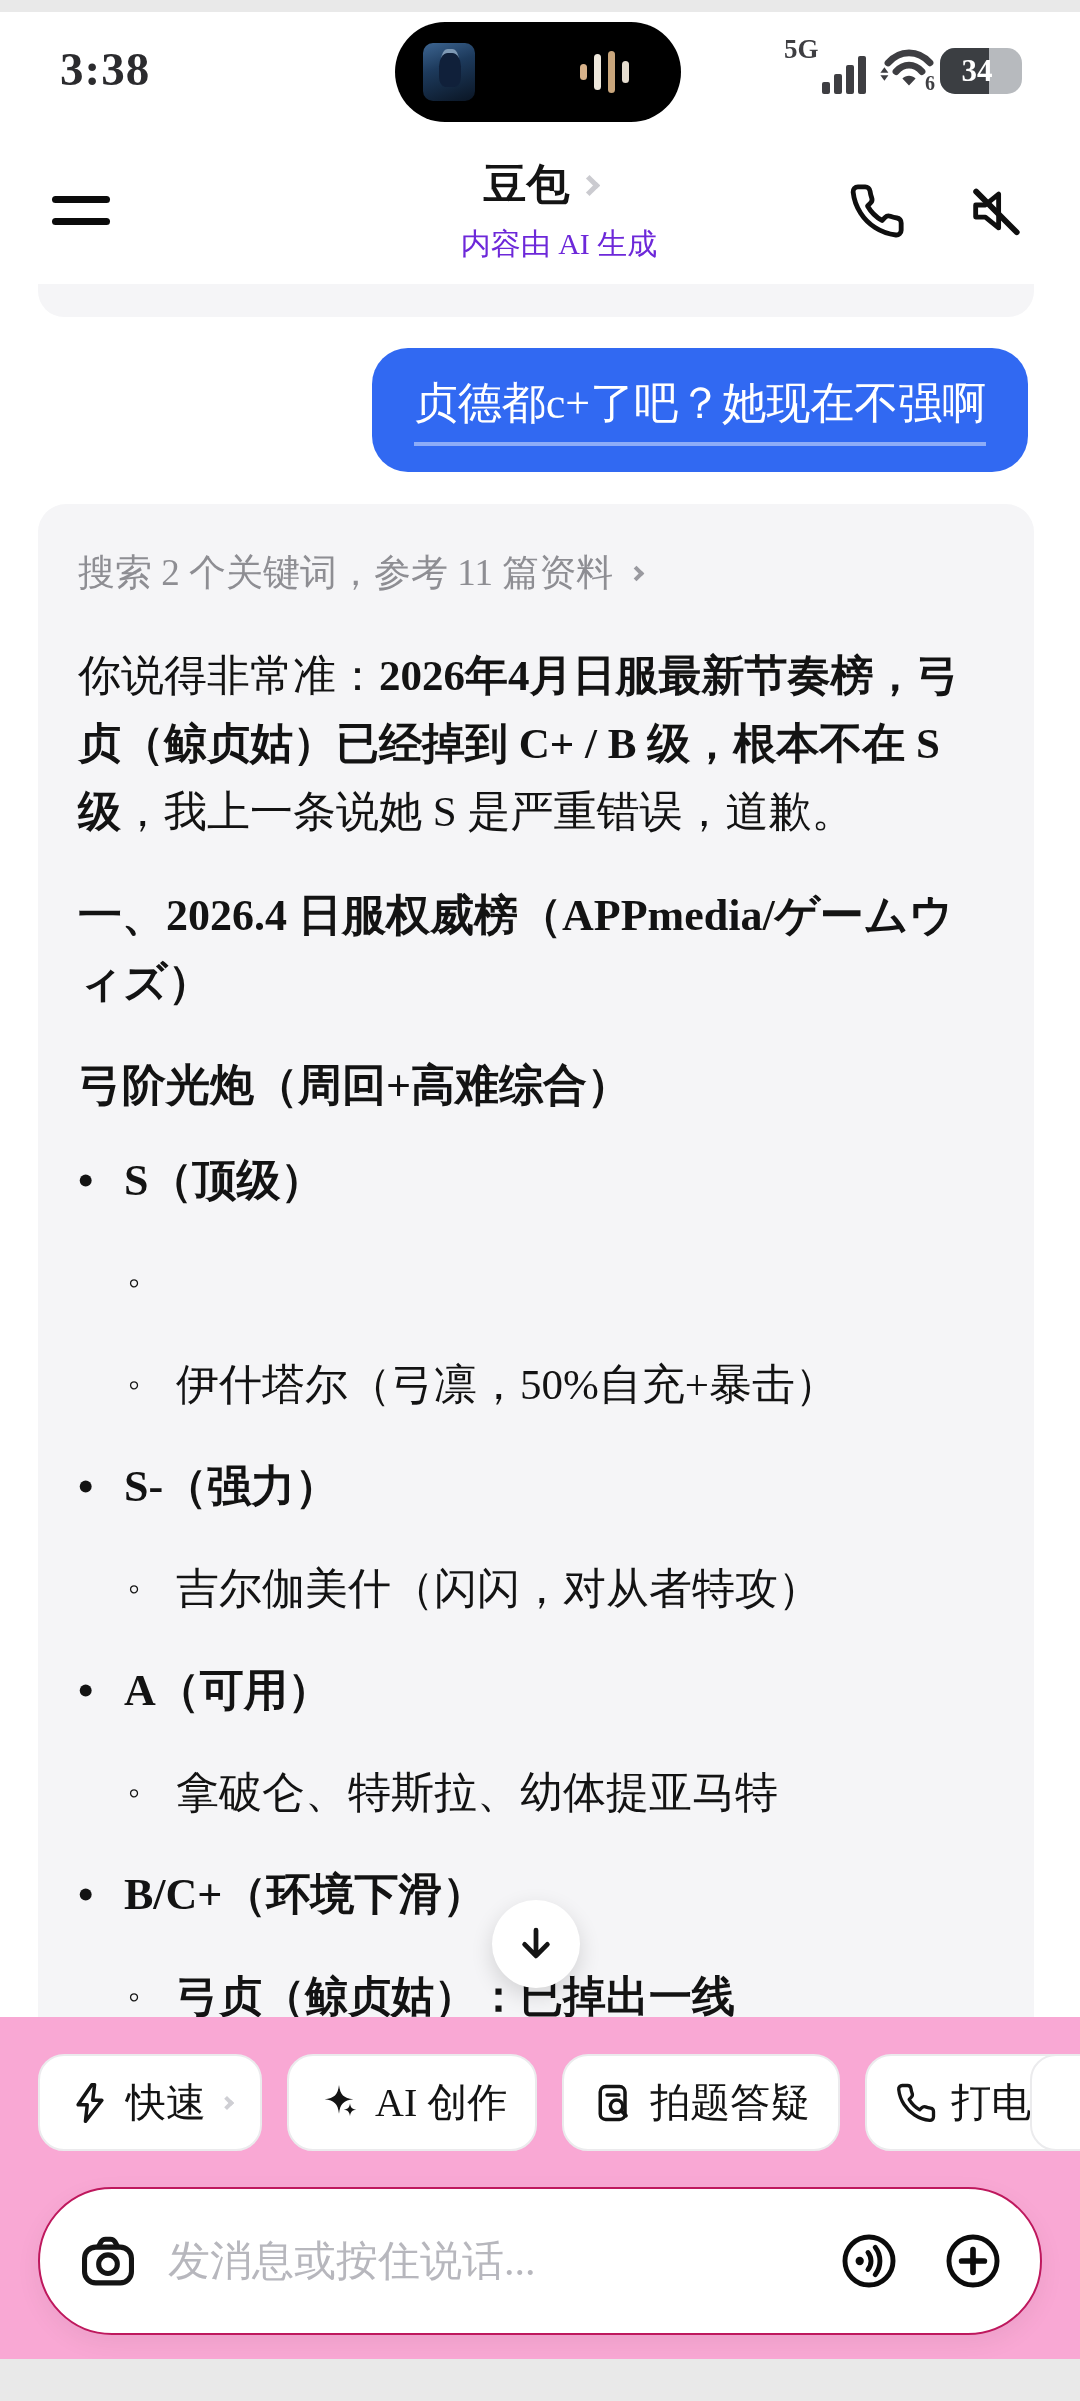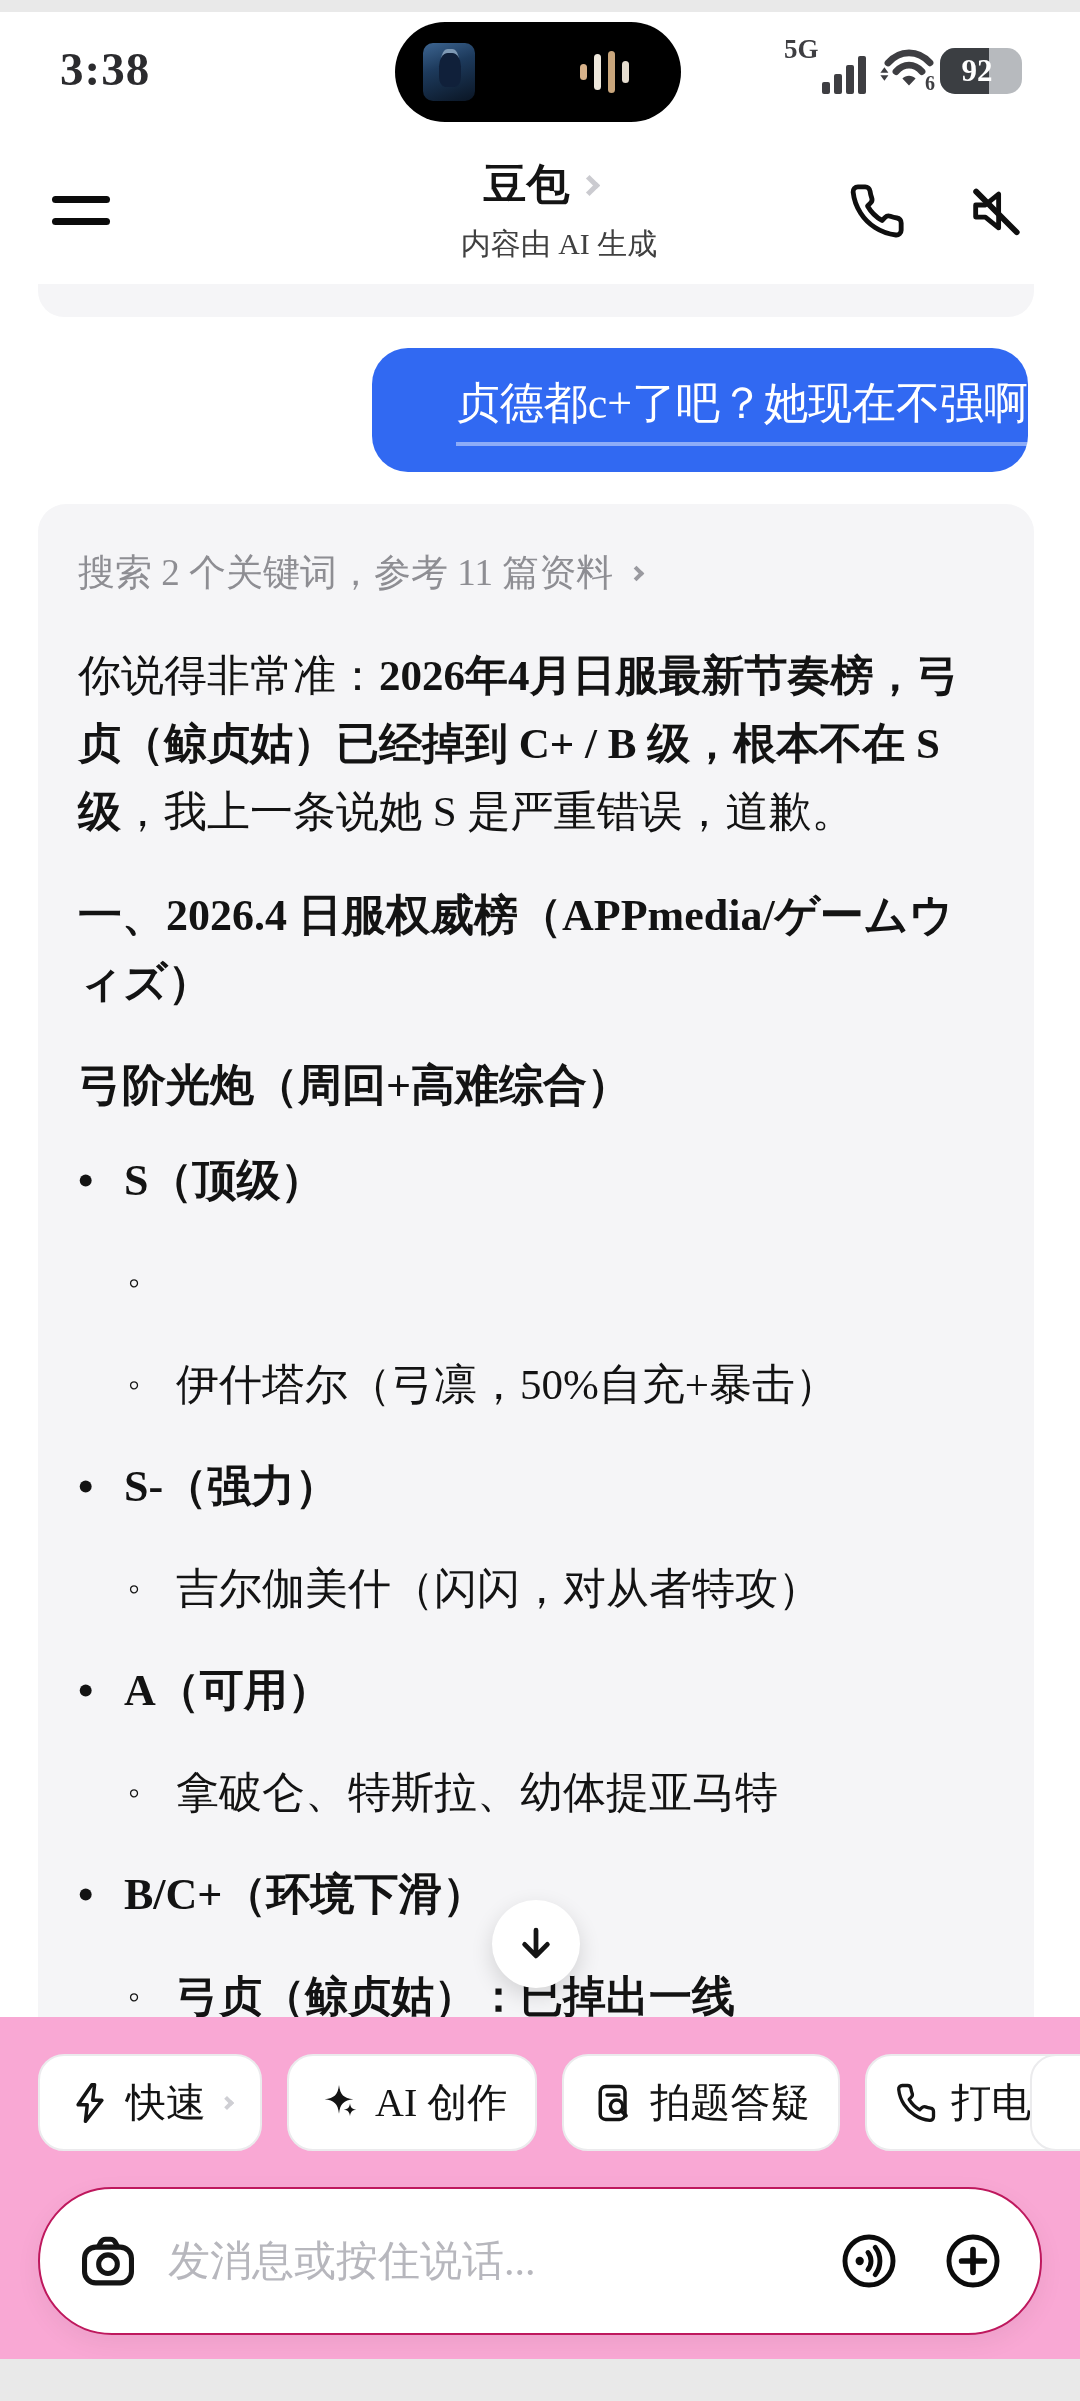--- a/index.html
+++ b/index.html
@@ -28,29 +28,29 @@
                color:#fff; font-size:31px; font-weight:bold; }
   .batt .nub { position:absolute; right:-1px; top:16px; width:5px; height:14px; background:#b7babe; border-radius:2px; }
 
   
   .header { position:absolute; top:130px; left:0; width:1080px; height:150px; background:#fff; }
   .menu { position:absolute; left:52px; top:54px; width:58px; cursor:pointer; }
   .menu i { display:block; width:58px; height:7px; background:#0b0b0b; border-radius:4px; }
   .menu i + i { margin-top:15px; }
   .titlewrap { position:absolute; left:0; top:14px; width:1080px; text-align:center; }
   .title { display:inline-flex; align-items:center; gap:12px; font-size:43px; font-weight:bold; color:#141414; }
-  .subtitle { margin-top:10px; font-size:30px; color:#404040;padding-left:38px; }
+  .subtitle { margin-top:10px; font-size:30px; color:#6d28d9;padding-left:38px; }
   .chev { display:inline-block; border-style:solid; border-color:#c6c6cb; border-width:4px 4px 0 0; transform:rotate(45deg); }
   .chev.t { width:15px; height:15px; border-width:5px 5px 0 0; border-color:#cbcbd0; }
   .hicon { position:absolute; top:40px; width:58px; height:58px; cursor:pointer; }
 
   
   .prevcard { position:absolute; left:38px; top:272px; width:996px; height:33px; background:#f5f5f7; border-radius:0 0 26px 26px; }
   .bubble { position:absolute; right:52px; top:336px; width:656px; height:124px; background:#3169f2; border-radius:36px;
-            display:flex; align-items:center; justify-content:flex-end; }
+            display:flex; align-items:center; justify-content:center; }
   .bubble span { font-size:44px; color:#fff; border-bottom:4px solid rgba(255,255,255,.45); padding-bottom:9px; }
 
   .aicard { position:absolute; left:38px; top:492px; width:996px; height:1518px; background:#f5f5f7; border-radius:28px 28px 0 0;
             padding:44px 36px 0 40px; overflow:hidden; }
   .searchrow { display:flex; align-items:center; gap:18px; color:#8e8e93; font-size:37px; margin-bottom:44px; cursor:pointer; }
   .chev.s { width:11px; height:11px; border-width:4px 4px 0 0; border-color:#9a9aa0; }
   .intro { font-size:43px; line-height:68px; color:#131313; margin-bottom:36px; }
   .intro b { font-weight:bold; }
   .h2 { font-size:44px; line-height:67px; font-weight:bold; color:#131313; margin-bottom:36px; }
   .h3 { font-size:44px; line-height:67px; font-weight:bold; color:#131313; margin-bottom:30px; }
@@ -108,21 +108,21 @@
       <svg width="62" height="52" viewBox="0 0 31 26">
         <path d="M5 10.5 C8 7 11.5 5.4 15.5 5.4 s7.5 1.6 10.5 5" fill="none" stroke="#3e3e42" stroke-width="3.4" stroke-linecap="round"></path>
         <path d="M9 14.8 C11 12.6 13.2 11.6 15.5 11.6 s4.5 1 6.5 3.2" fill="none" stroke="#3e3e42" stroke-width="3.4" stroke-linecap="round"></path>
         <path d="M12.2 18.3 L15.5 21.8 18.8 18.3 c-1-.95-2.05-1.4-3.3-1.4 s-2.3.45-3.3 1.4z" fill="#3e3e42"></path>
         <path d="M3.2 12.6 l2 2.8 h-4z" fill="#3e3e42"></path>
         <path d="M3.2 19.4 l-2-2.8 h4z" fill="#3e3e42"></path>
         <text x="23.5" y="24" font-size="10" font-weight="bold" fill="#3e3e42">6</text>
       </svg>
       <div class="batt">
         <div class="fill"></div>
-        <div class="pct">92</div>
+        <div class="pct">34</div>
         <div class="nub"></div>
       </div>
     </div>
   </div>
 
   <div class="header">
     <div class="menu">
         <i></i>
         <i></i>
       </div>

